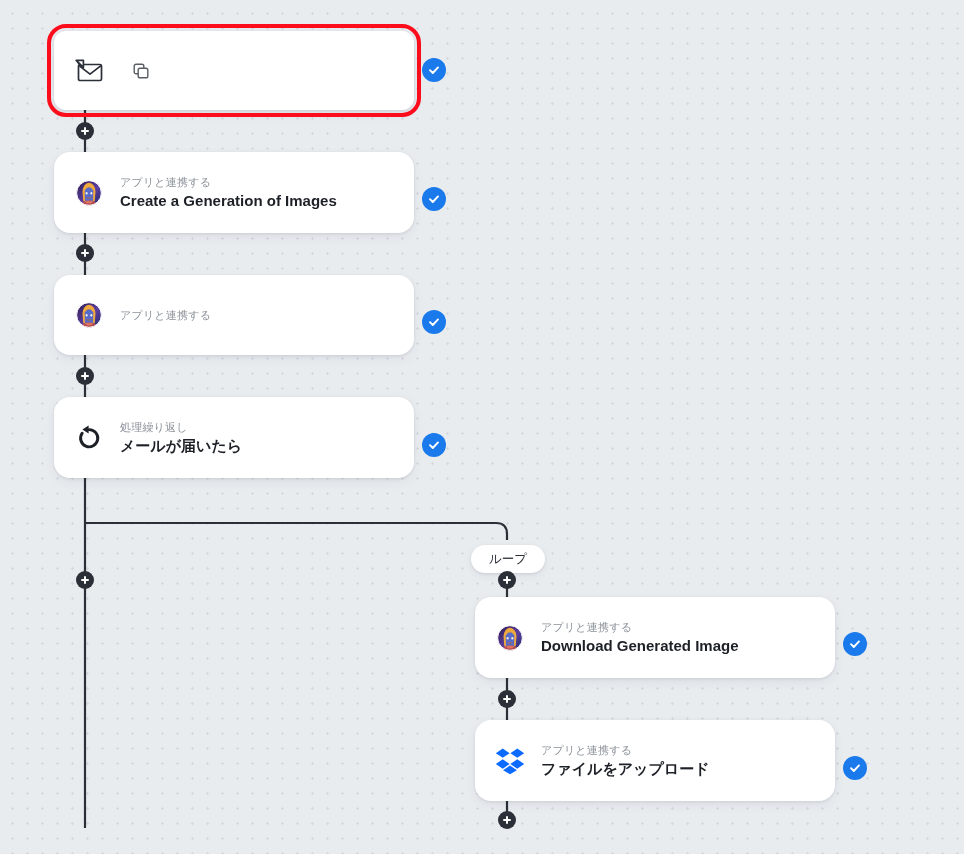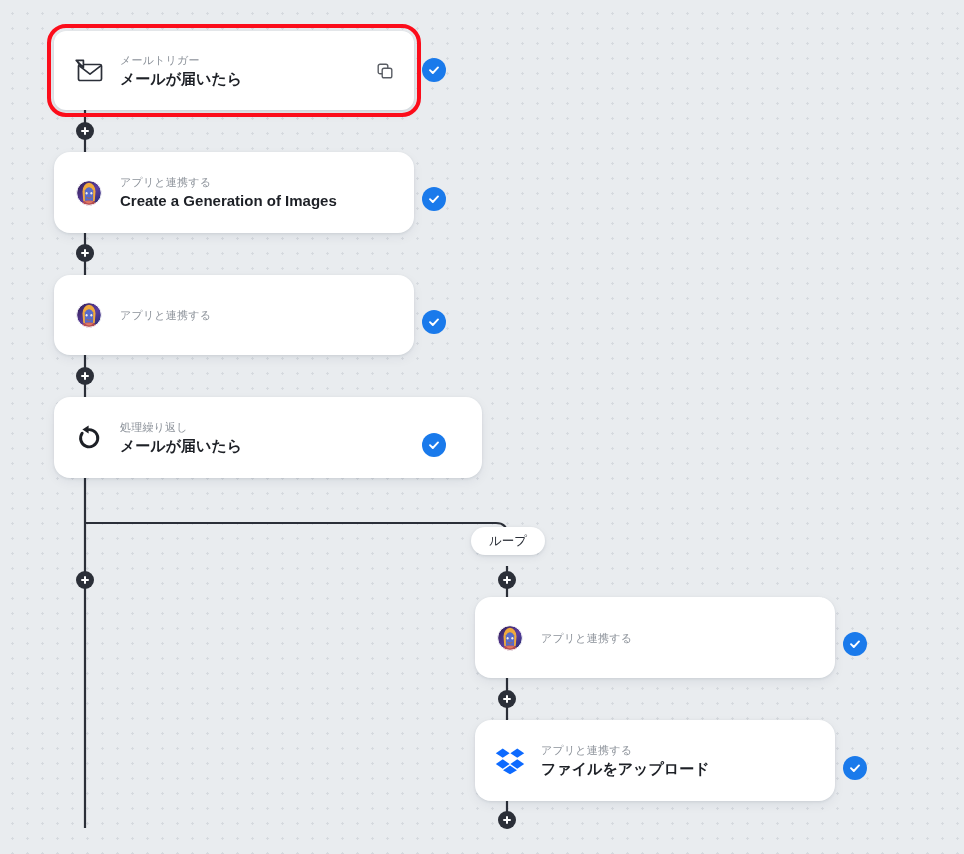--- a/index.html
+++ b/index.html
@@ -193,24 +193,20 @@
   </svg>
 
   <div class="node-card selected" style="left:54px; top:31px; width:360px; height:79px;">
     <div class="node-icon">
       <svg width="30" height="26" viewBox="0 0 30 26" fill="none">
         <rect x="4.5" y="6.5" width="23" height="16" rx="1.6" stroke="#2b2f38" stroke-width="1.7"></rect>
         <path d="M5 7.6 L16 16.2 L27 7.6" stroke="#2b2f38" stroke-width="1.7" fill="none" stroke-linejoin="round"></path>
         <path d="M2.2 2.4 L9.4 2.4 L9.4 9.6 Z" fill="#ffffff" stroke="#2b2f38" stroke-width="1.7" stroke-linejoin="round"></path>
         <path d="M3.6 4.1 L7.6 8.1" stroke="#2b2f38" stroke-width="1.5"></path>
       </svg>
-    </div>
-    <div class="node-text">
-      <span class="node-kicker">メールトリガー</span>
-      <span class="node-title">メールが届いたら</span>
     </div>
     <div class="copy-btn">
       <svg width="18" height="18" viewBox="0 0 18 18" fill="none">
         <rect x="2.2" y="2.2" width="9.6" height="9.6" rx="1.9" stroke="#3d4149" stroke-width="1.4"></rect>
         <rect x="6.2" y="6.2" width="9.6" height="9.6" rx="1.9" fill="#ffffff" stroke="#3d4149" stroke-width="1.4"></rect>
       </svg>
     </div>
   </div>
   <div class="check-badge" style="left:422px; top:58px;">
     <svg width="14" height="14" viewBox="0 0 14 14" fill="none">
@@ -290,41 +286,41 @@
     </div>
   </div>
   <div class="check-badge" style="left:422px; top:310px;">
     <svg width="14" height="14" viewBox="0 0 14 14" fill="none">
       <path d="M3 7.2 L5.8 10 L11 4.4" stroke="#ffffff" stroke-width="1.9" stroke-linecap="round" stroke-linejoin="round"></path>
     </svg>
   </div>
 
   <div class="plus-node" style="left:76px; top:367px;"></div>
 
-  <div class="node-card" style="left:54px; top:397px; width:428px; height:81px;">
+  <div class="node-card" style="left:54px; top:397px; width:360px; height:81px;">
     <div class="node-icon">
       <svg width="28" height="28" viewBox="0 0 28 28" fill="none">
         <path d="M14 5.6 A8.6 8.6 0 1 1 7.2 9.2" stroke="#1d2026" stroke-width="2.9" fill="none" stroke-linecap="round"></path>
         <path d="M13.6 1.6 L13.6 9.4 L7.4 5.4 Z" fill="#1d2026"></path>
       </svg>
     </div>
     <div class="node-text">
       <span class="node-kicker">処理繰り返し</span>
       <span class="node-title">メールが届いたら</span>
     </div>
   </div>
   <div class="check-badge" style="left:422px; top:433px;">
     <svg width="14" height="14" viewBox="0 0 14 14" fill="none">
       <path d="M3 7.2 L5.8 10 L11 4.4" stroke="#ffffff" stroke-width="1.9" stroke-linecap="round" stroke-linejoin="round"></path>
     </svg>
   </div>
 
   <div class="plus-node" style="left:76px; top:571px;"></div>
 
-  <div class="loop-pill" style="left:471px; top:527px;align-items:center;">
+  <div class="loop-pill" style="left:471px; top:545px;align-items:center;">
     <span>ループ</span>
   </div>
 
   <div class="plus-node" style="left:498px; top:571px;"></div>
 
   <div class="node-card" style="left:475px; top:597px; width:360px; height:81px;">
     <div class="node-icon">
       <svg class="avatar-icon" viewBox="0 0 32 32">
         <defs>
           <clipPath id="clip5">
@@ -344,20 +340,21 @@
           <ellipse cx="13.1" cy="16.4" rx="1.25" ry="1.5" fill="#f5f0e6"></ellipse>
           <ellipse cx="18.9" cy="16.4" rx="1.25" ry="1.5" fill="#f5f0e6"></ellipse>
           <path d="M13 21.5 Q16 23.6 19 21.5" stroke="#b06a3a" stroke-width="1.1" fill="none"></path>
           <ellipse cx="16" cy="30" rx="9" ry="5" fill="#e0553c" opacity="0.7"></ellipse>
         </g>
         <circle cx="16" cy="16" r="15.2" fill="none" stroke="#ffffff" stroke-width="1.2"></circle>
       </svg>
     </div>
     <div class="node-text">
       <span class="node-kicker">アプリと連携する</span>
+      <span class="node-title">Download Generated Image</span>
     </div>
   </div>
   <div class="check-badge" style="left:843px; top:632px;">
     <svg width="14" height="14" viewBox="0 0 14 14" fill="none">
       <path d="M3 7.2 L5.8 10 L11 4.4" stroke="#ffffff" stroke-width="1.9" stroke-linecap="round" stroke-linejoin="round"></path>
     </svg>
   </div>
 
   <div class="plus-node" style="left:498px; top:690px;"></div>
 

